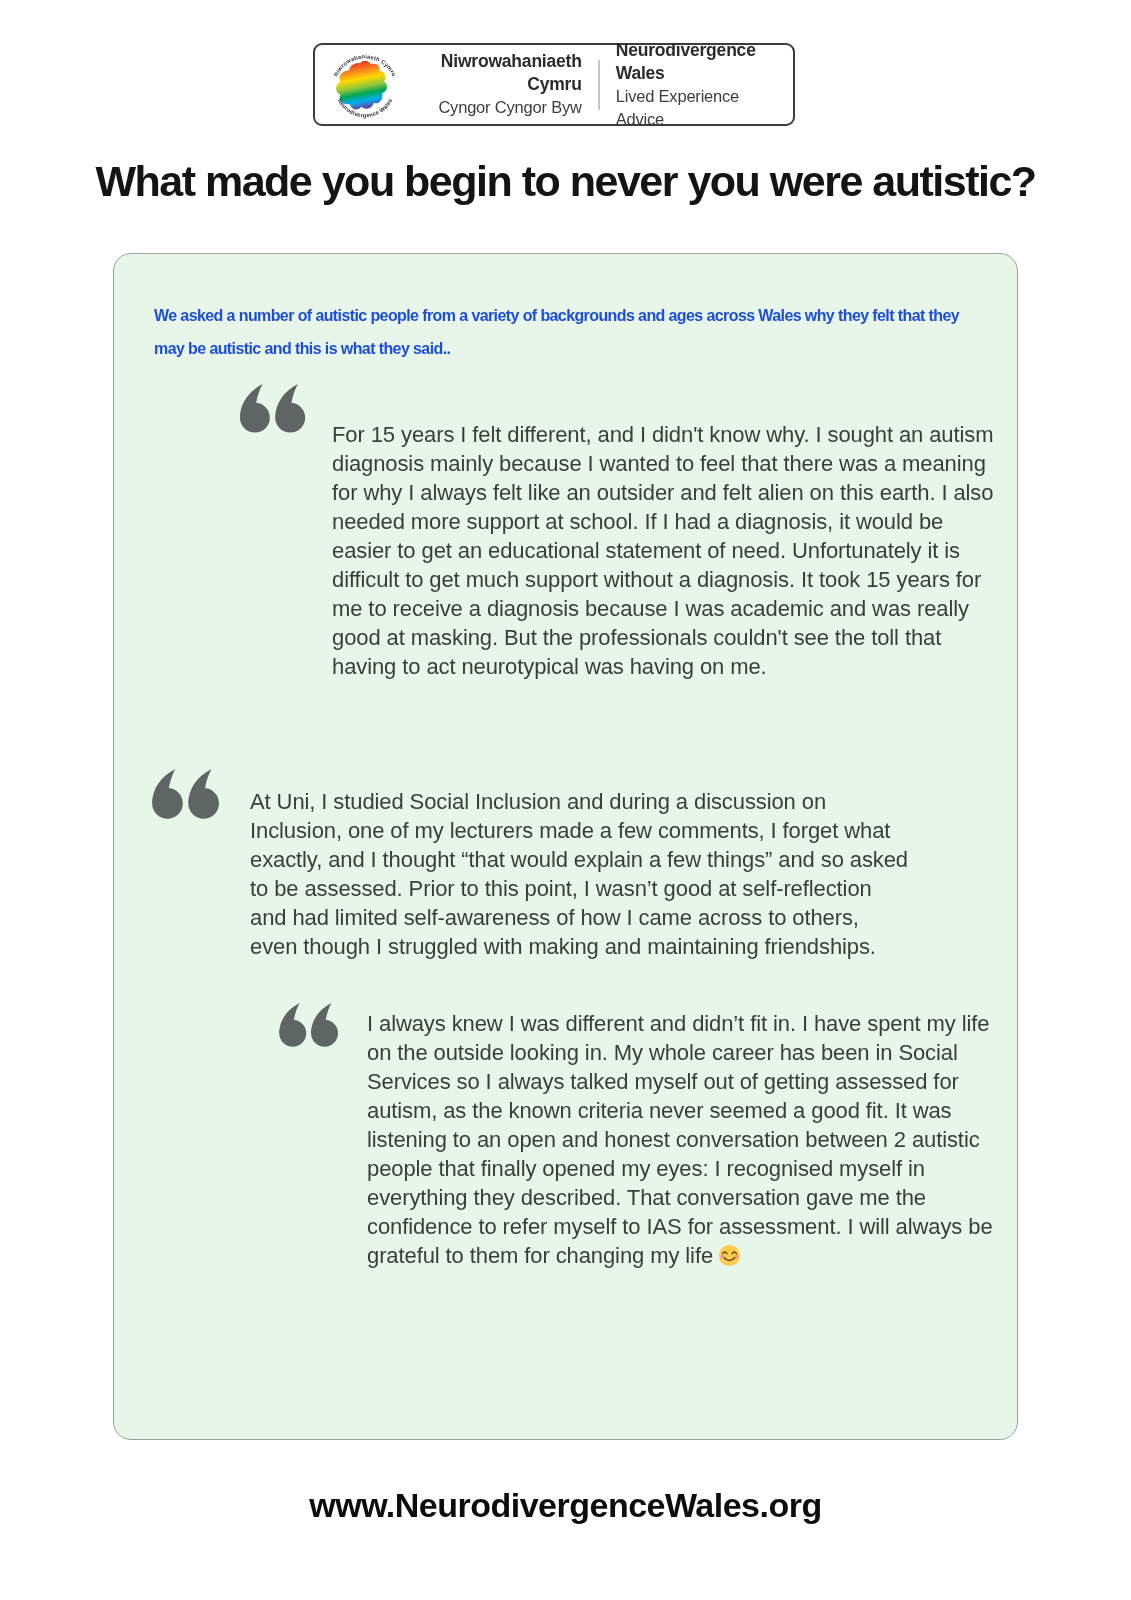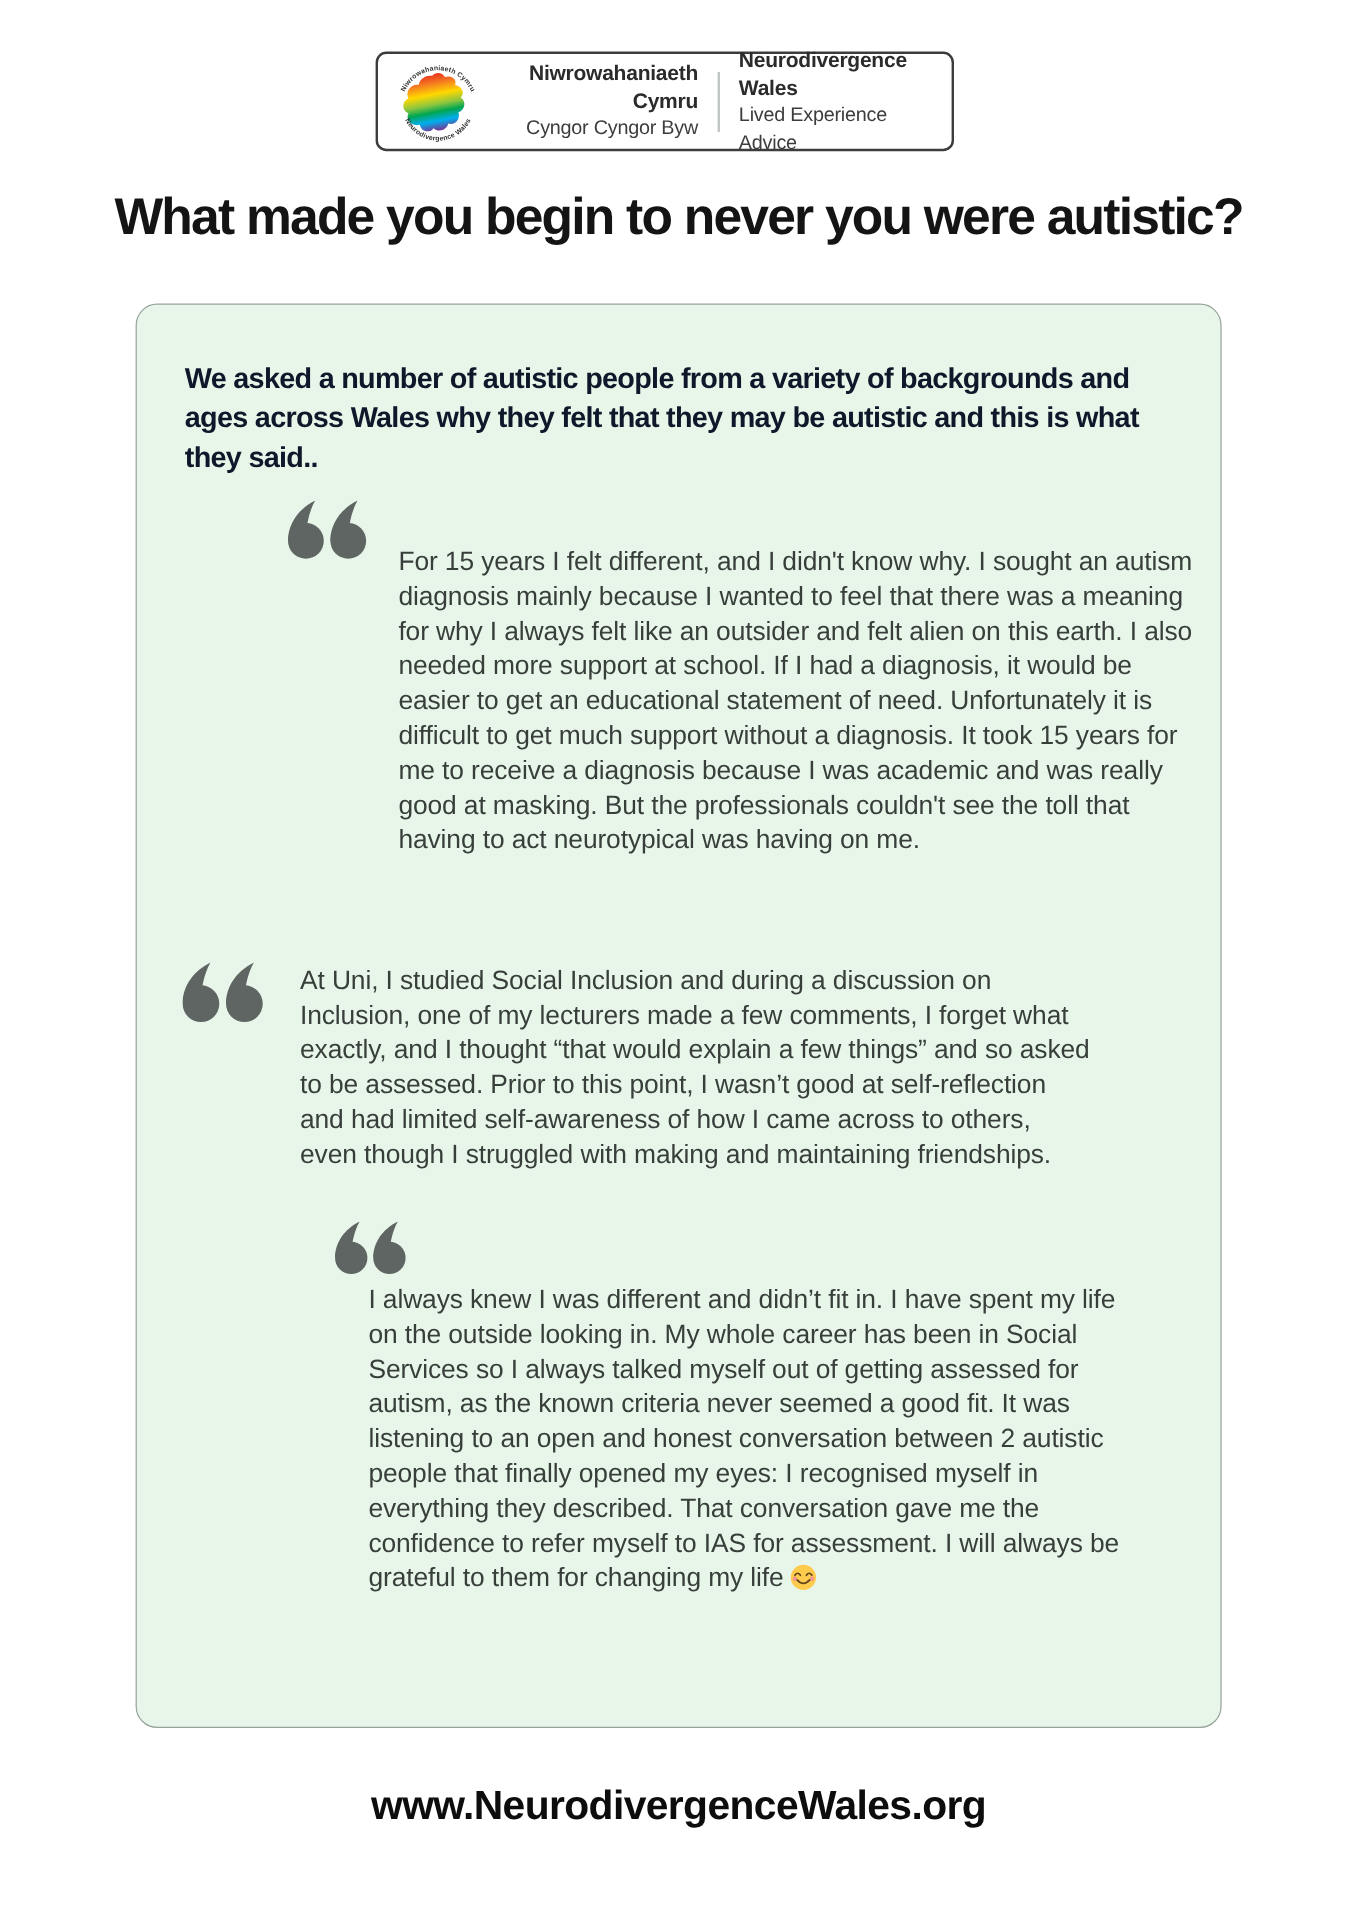--- a/index.html
+++ b/index.html
@@ -44,38 +44,38 @@
     background:#e8f6ea;
     border:1px solid #97a29a;
     border-radius:18px;
     padding:45px 20px 0 20px;
     height:1187px;
     overflow:hidden;
   }
   .intro{
     margin:0 0 0 20px;
     width:835px;
-    font-size:24px;line-height:33px;
+    font-size:16px;line-height:33px;
     font-weight:bold;letter-spacing:-0.6px;
-    color:#0f172a;
+    color:#1d4ed8;
   }
   .quote-row{display:flex;align-items:flex-start;}
   .quote-row .qicon{flex:0 0 auto;fill:#5f6563;}
   .quote-row .qtext{
     margin:0;
     font-size:22px;line-height:29px;
     color:#383f3b;letter-spacing:-0.1px;
   }
   .q1{margin:19px 0 0 52px;justify-content:flex-end;}
   .q1 .qicon{width:66px;height:49px;}
   .q1 .qtext{margin-left:26px;margin-top:36px;width:665px;}
   .q2{margin:88px 0 0 18px;}
   .q2 .qicon{width:68px;height:50px;}
-  .q2 .qtext{margin-left:30px;width:660px;}
-  .q3{margin:42px 0 16px 145px;flex-direction:column;}
+  .q2 .qtext{margin-left:30px;margin-top:18px;width:660px;}
+  .q3{margin:42px 0 16px 145px;}
   .q3 .qicon{width:60px;height:44px;}
   .q3 .qtext{margin-left:28px;margin-top:6px;width:650px;}
   .emoji{display:inline-block;width:23px;height:23px;vertical-align:-4px;margin-left:5px;}
 
   
   .footer-url{
     margin-top:46px;
     text-align:center;
     font-size:34px;font-weight:bold;letter-spacing:-0.5px;
     color:#0d0d0d;

